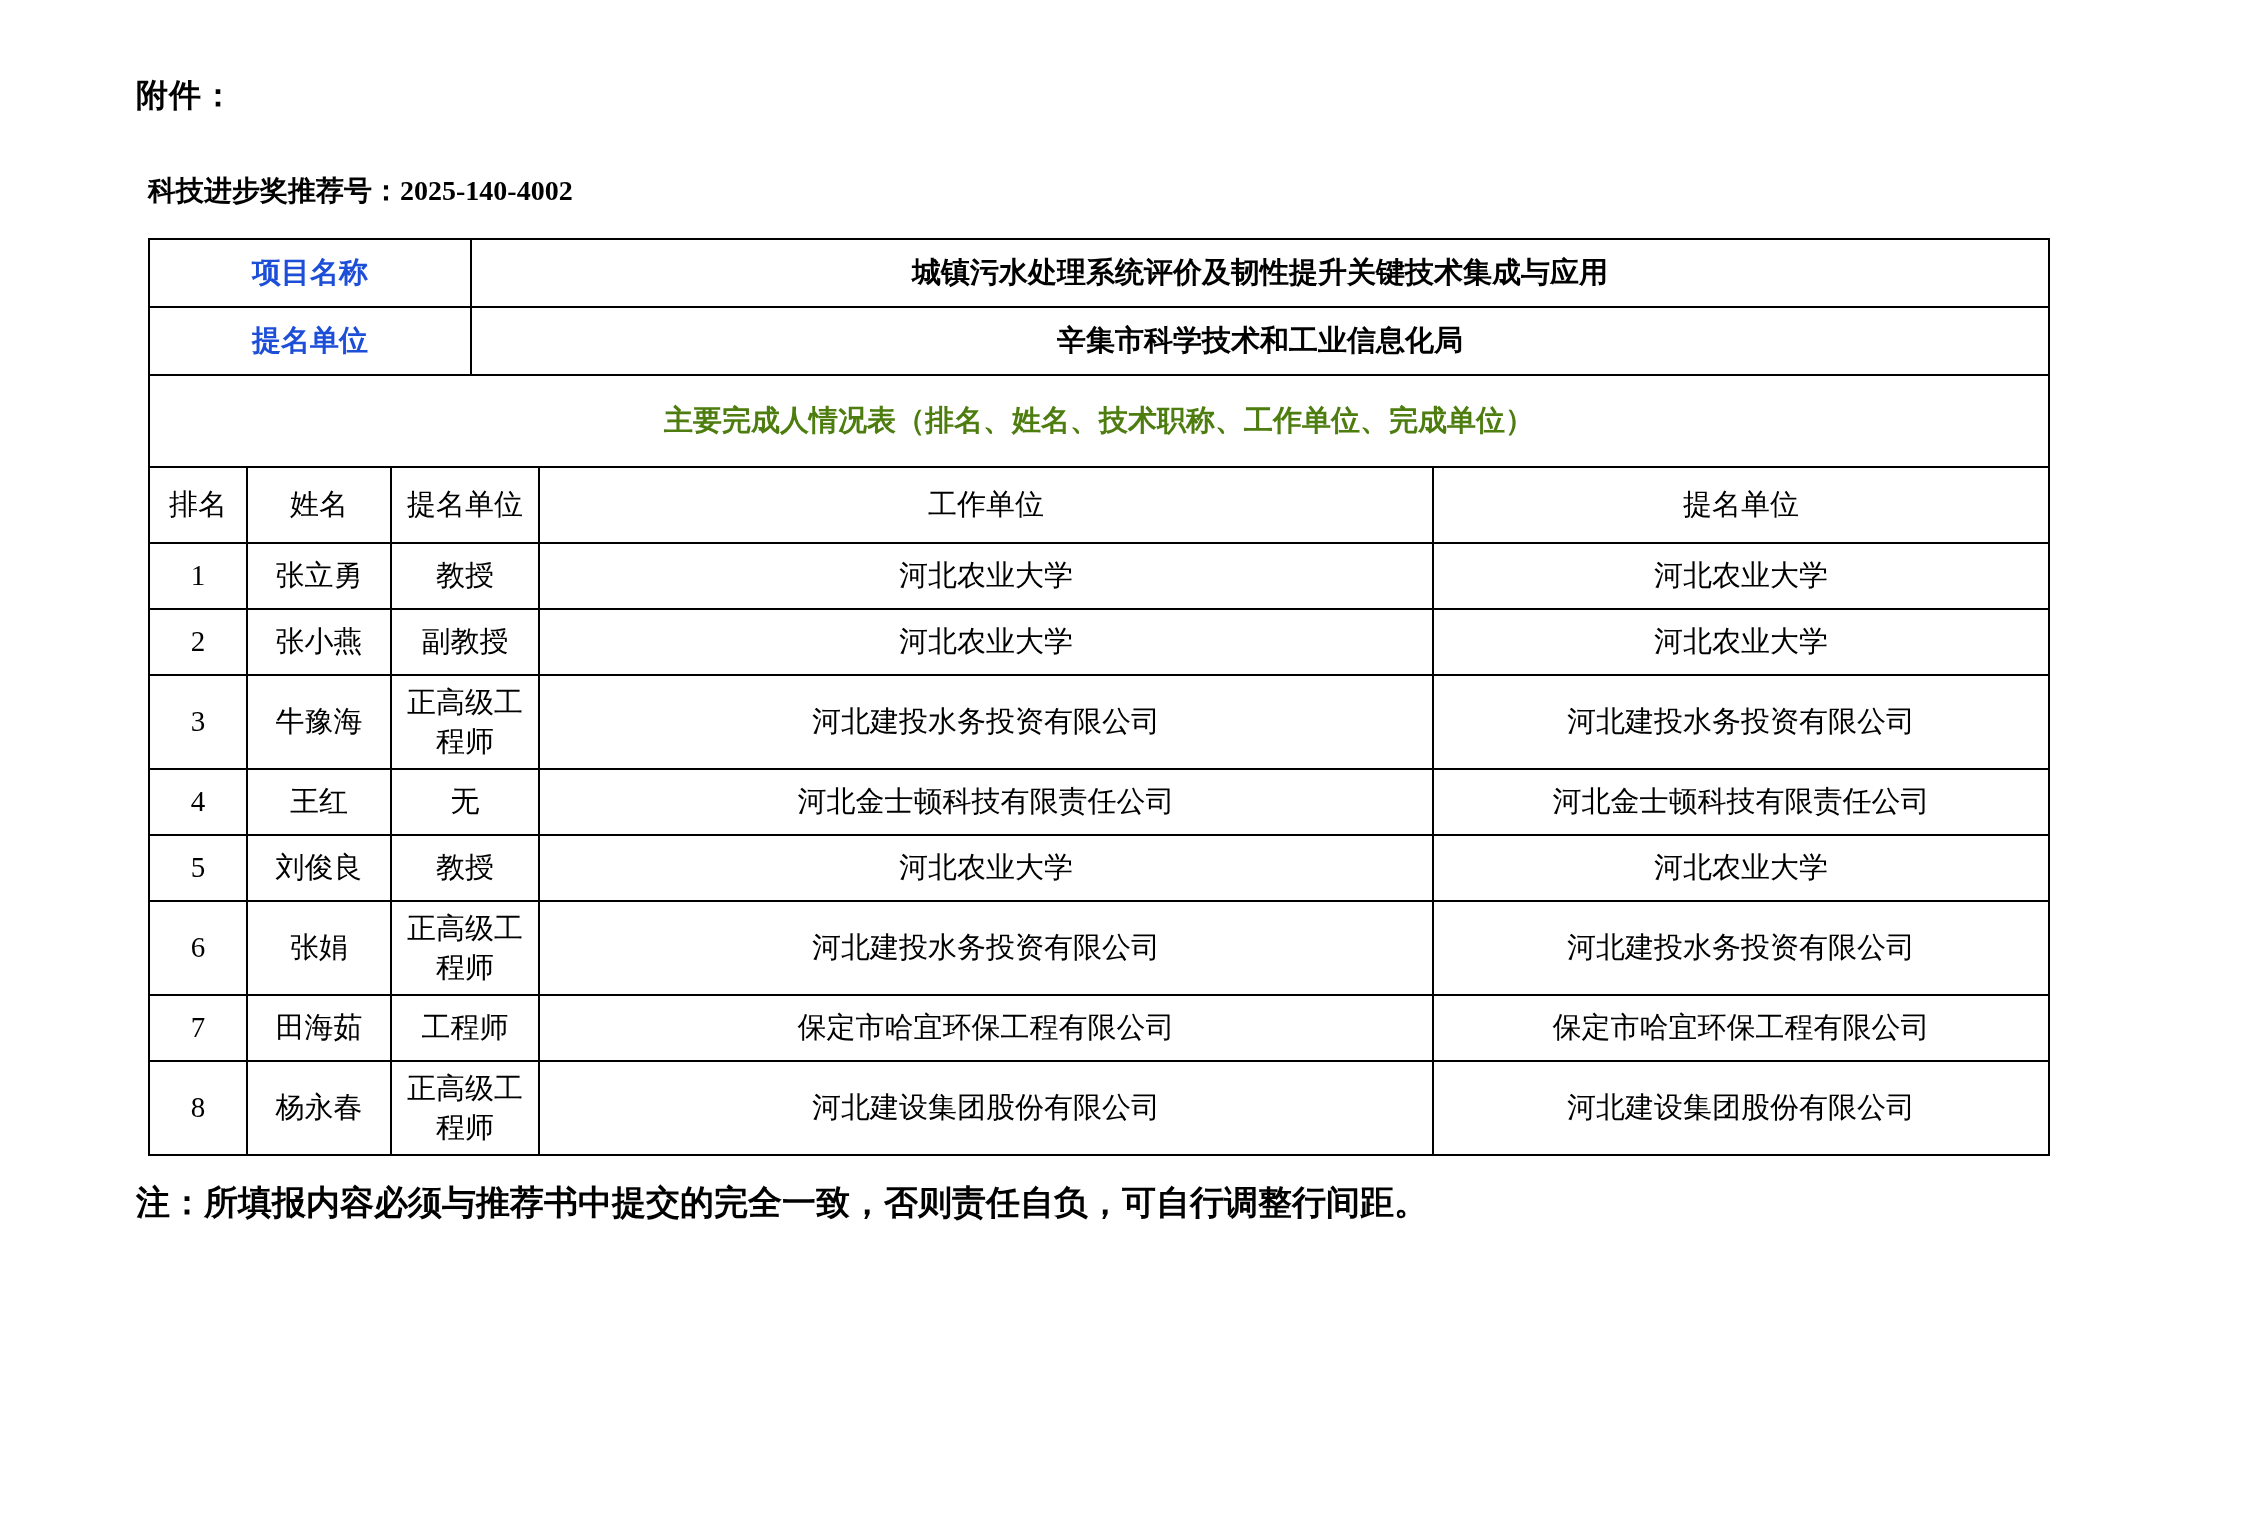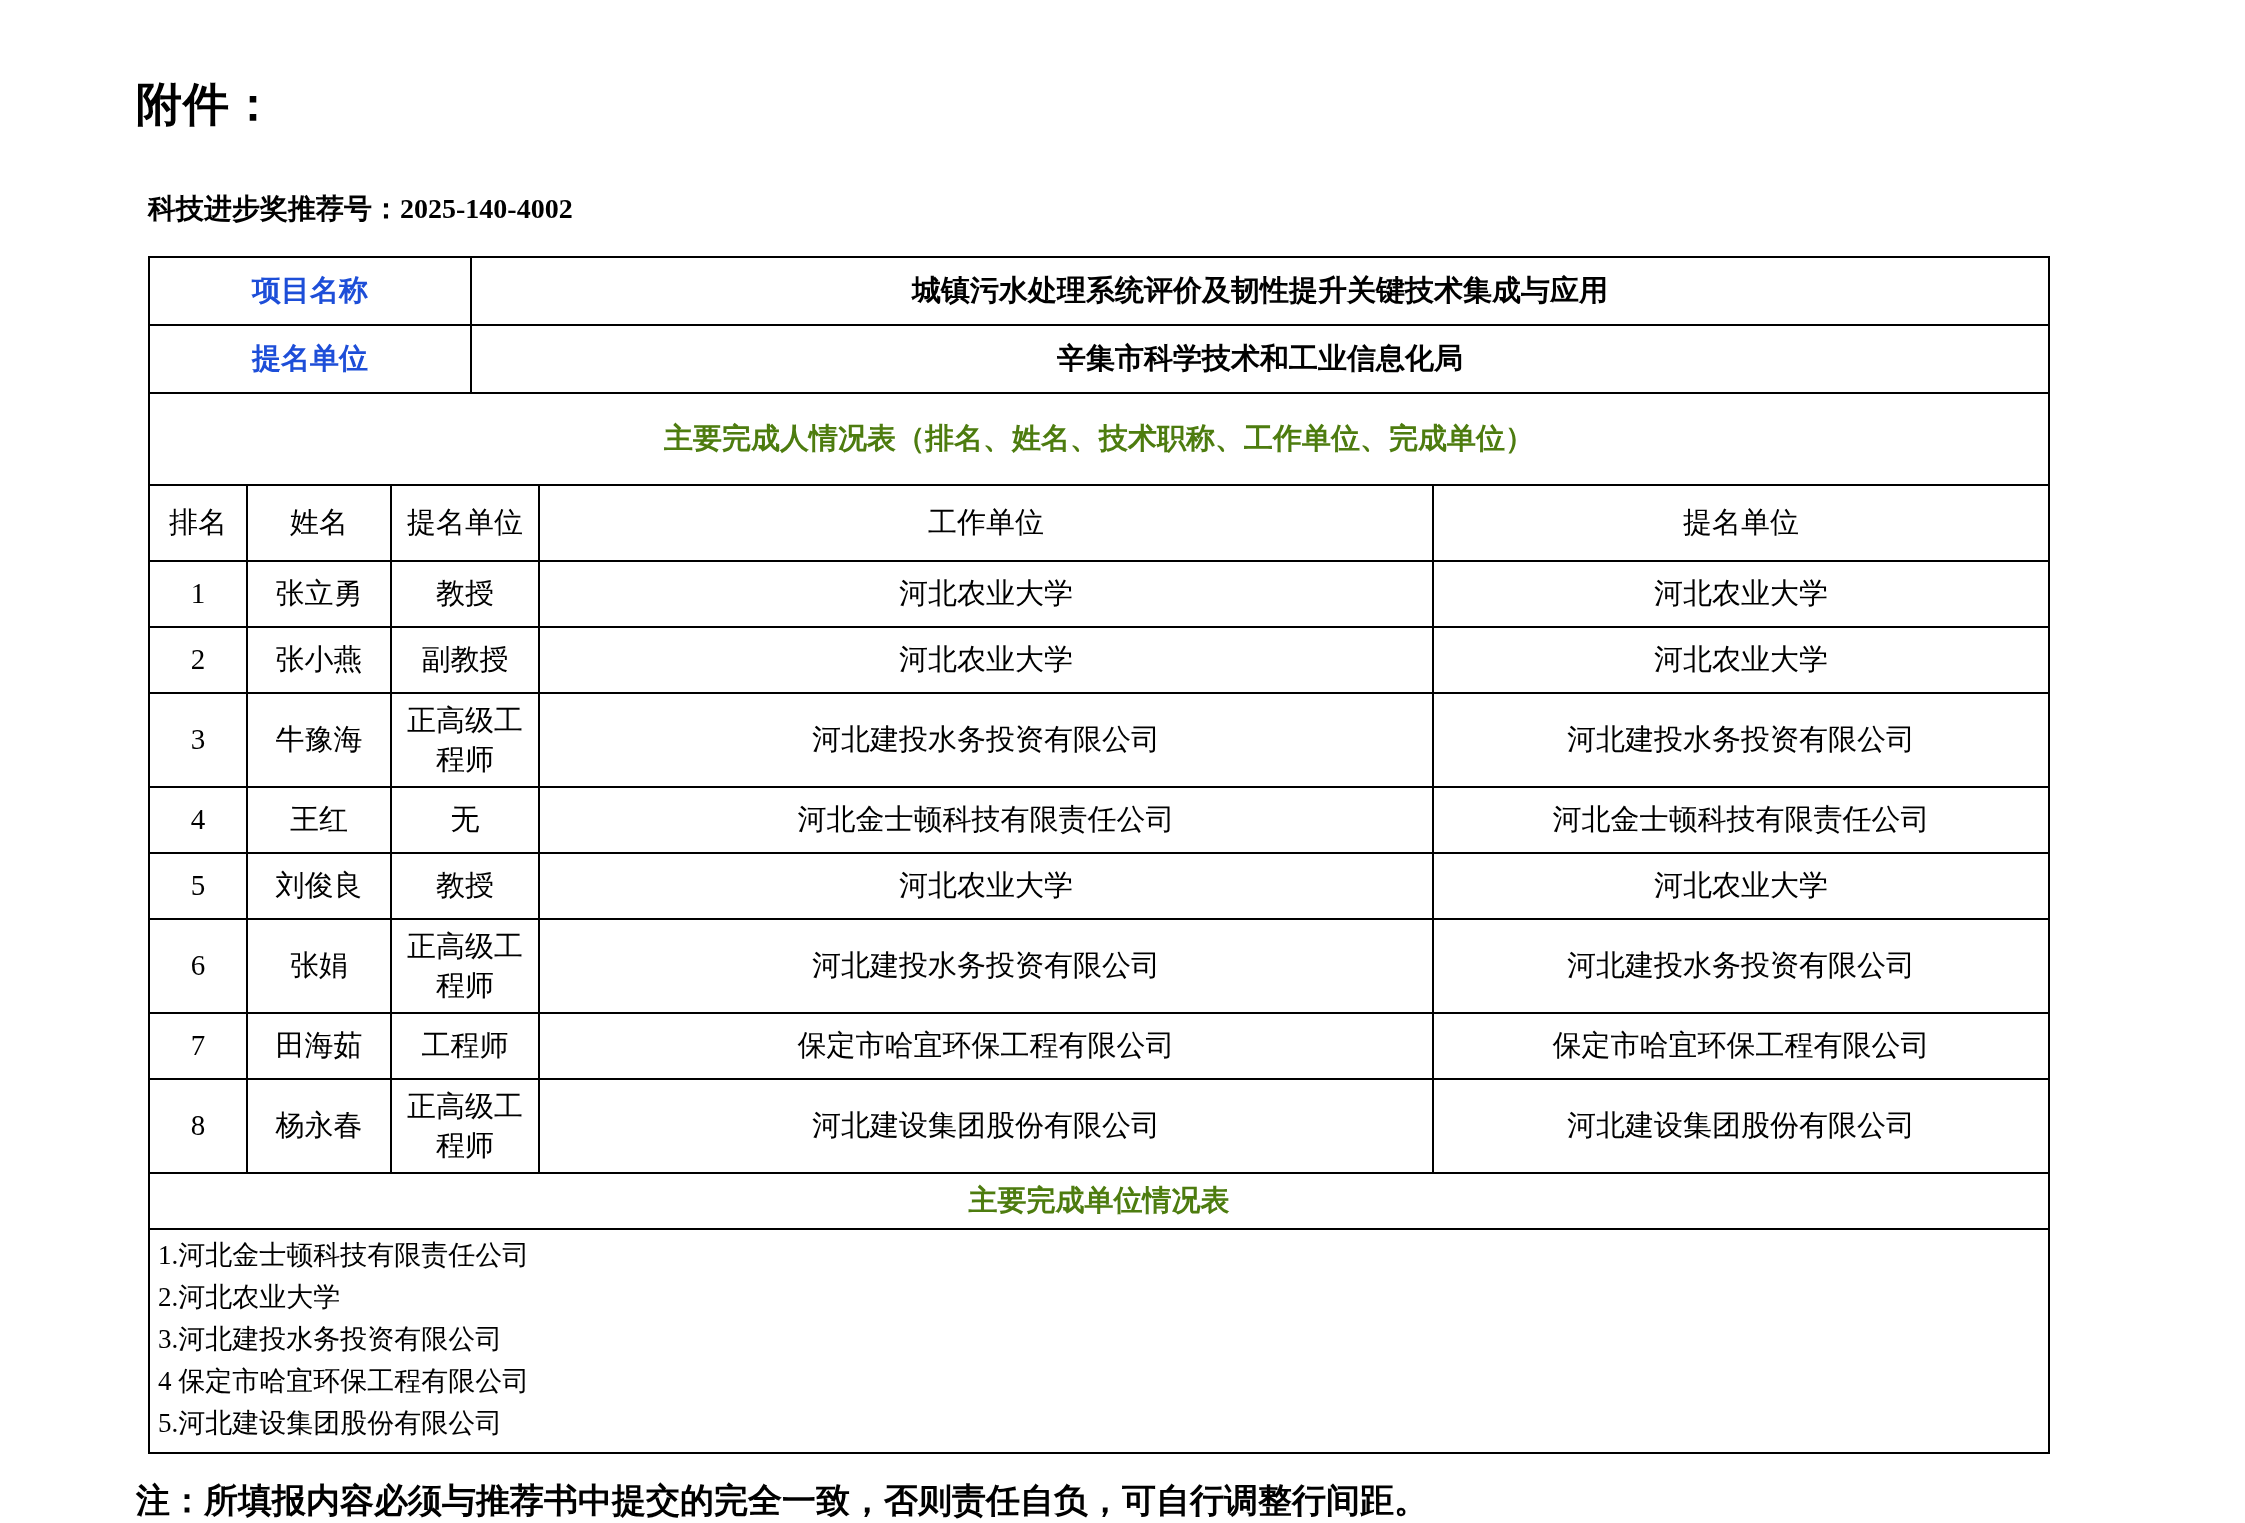--- a/index.html
+++ b/index.html
@@ -12,21 +12,21 @@
     height: 1523px;
     font-family: "Liberation Serif", "DejaVu Serif", serif;
     color: #000000;
     position: relative;
   }
   .content {
     box-sizing: border-box;
     padding: 74px 197px 0 148px;
   }
   .attachment {
-    font-size: 46px;
+    font-size: 32px;
     font-weight: bold;
     margin: 0 0 6px -12px;
     letter-spacing: 1px;
   }
   .rec-line {
     margin-top: 54px;
     font-size: 28px;
     font-weight: bold;
   }
   .rec-line .num {
@@ -184,37 +184,16 @@
     <tr class="row-double">
       <td>8</td>
       <td>杨永春</td>
       <td class="title-col">正高级工程师</td>
       <td>河北建设集团股份有限公司</td>
       <td>河北建设集团股份有限公司</td>
     </tr>
   </tbody>
     </table>
 
-  <table class="doc-table t-units">
-    <colgroup>
-        <col style="width:1900px">
-      </colgroup>
-    <tbody>
-        <tr class="units-title-row">
-      <td class="red-text">主要完成单位情况表</td>
-    </tr>
-    <tr>
-      <td class="unit-list-cell">
-        <ul class="unit-list">
-          <li>1.河北金士顿科技有限责任公司</li>
-          <li>2.河北农业大学</li>
-          <li>3.河北建投水务投资有限公司</li>
-          <li>4 保定市哈宜环保工程有限公司</li>
-          <li>5.河北建设集团股份有限公司</li>
-        </ul>
-      </td>
-    </tr>
-  </tbody>
-    </table>
 
   <p class="note">注：所填报内容必须与推荐书中提交的完全一致，否则责任自负，可自行调整行间距。</p>
 
 </div>
 
 </body></html>

